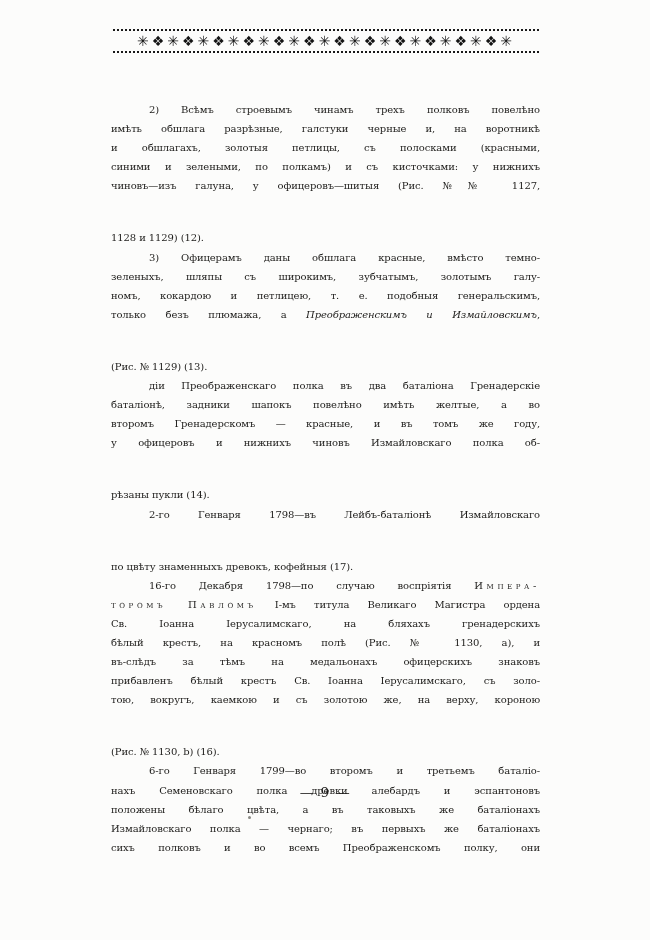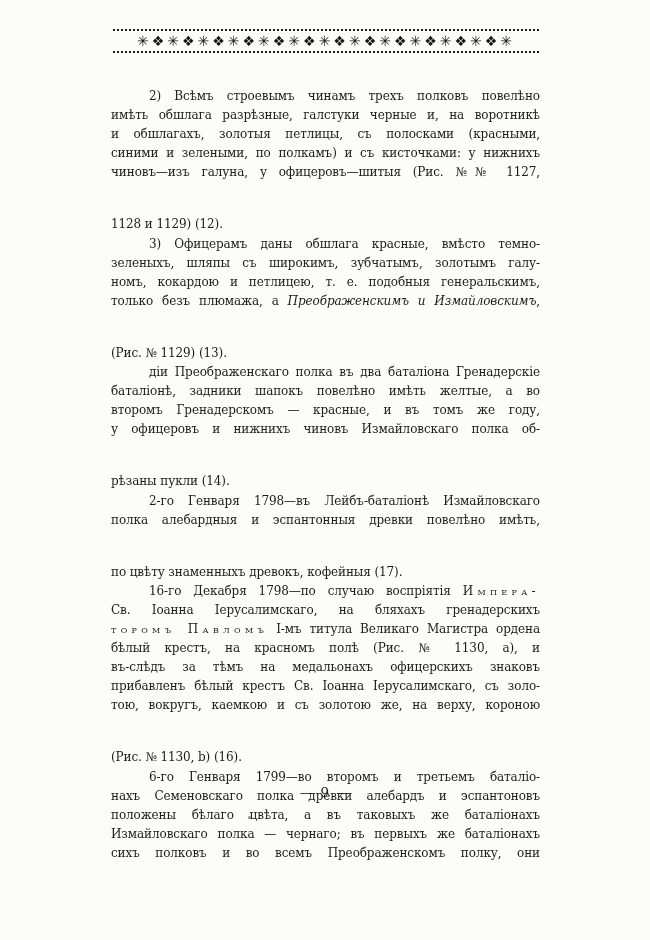--- a/index.html
+++ b/index.html
@@ -29,23 +29,23 @@
     font-family: "DejaVu Sans", sans-serif;
     font-size: 14px;
     line-height: 1;
     letter-spacing: 3px;
     white-space: nowrap;
     color: #141414;
   }
   
   .text-block {
     position: absolute;
-    top: 87px; left: 111px;
+    top: 100px; left: 111px;
     width: 429px;
-    font-size: 12px;
+    font-size: 10px;
     line-height: 19.1px;
     letter-spacing: -0.1px;
   }
   .para { margin: 0; }
   .para .line:first-child { text-indent: 38px; }
   .line {
     text-align: justify;
     text-align-last: justify;
   }
   .line.end { text-align-last: left; margin-top: 33px; }
@@ -97,27 +97,26 @@
       </div>
       <div class="para">
         <div class="line"><span>діи Преображенскаго полка въ два баталіона Гренадерскіе</span></div>
         <div class="line"><span>баталіонѣ, задники шапокъ повелѣно имѣть желтые, а во</span></div>
         <div class="line"><span>второмъ Гренадерскомъ — красные, и въ томъ же году,</span></div>
         <div class="line"><span>у офицеровъ и нижнихъ чиновъ Измайловскаго полка об-</span></div>
         <div class="line end"><span>рѣзаны пукли (14).</span></div>
       </div>
       <div class="para">
         <div class="line"><span>2-го Генваря 1798—въ Лейбъ-баталіонѣ Измайловскаго</span></div>
-        <div class="line"><span>полка алебардныя и эспантонныя древки повелѣно имѣть,</span></div>
         <div class="line end"><span>по цвѣту знаменныхъ древокъ, кофейныя (17).</span></div>
       </div>
       <div class="para">
         <div class="line"><span>16-го Декабря 1798—по случаю воспріятія </span><span class="spaced">Импера-</span></div>
+        <div class="line"><span class="spaced">торомъ Павломъ</span><span> I-мъ титула Великаго Магистра ордена</span></div>
         <div class="line"><span>Св. Іоанна Іерусалимскаго, на бляхахъ гренадерскихъ</span></div>
-        <div class="line"><span class="spaced">торомъ Павломъ</span><span> I-мъ титула Великаго Магистра ордена</span></div>
         <div class="line"><span>бѣлый крестъ, на красномъ полѣ (Рис. № 1130, а), и</span></div>
         <div class="line"><span>въ-слѣдъ за тѣмъ на медальонахъ офицерскихъ знаковъ</span></div>
         <div class="line"><span>прибавленъ бѣлый крестъ Св. Іоанна Іерусалимскаго, съ золо-</span></div>
         <div class="line"><span>тою, вокругъ, каемкою и съ золотою же, на верху, короною</span></div>
         <div class="line end"><span>(Рис. № 1130, b) (16).</span></div>
       </div>
       <div class="para">
         <div class="line"><span>6-го Генваря 1799—во второмъ и третьемъ баталіо-</span></div>
         <div class="line"><span>нахъ Семеновскаго полка древки алебардъ и эспантоновъ</span></div>
         <div class="line"><span>положены бѣлаго цвѣта, а въ таковыхъ же баталіонахъ</span></div>

